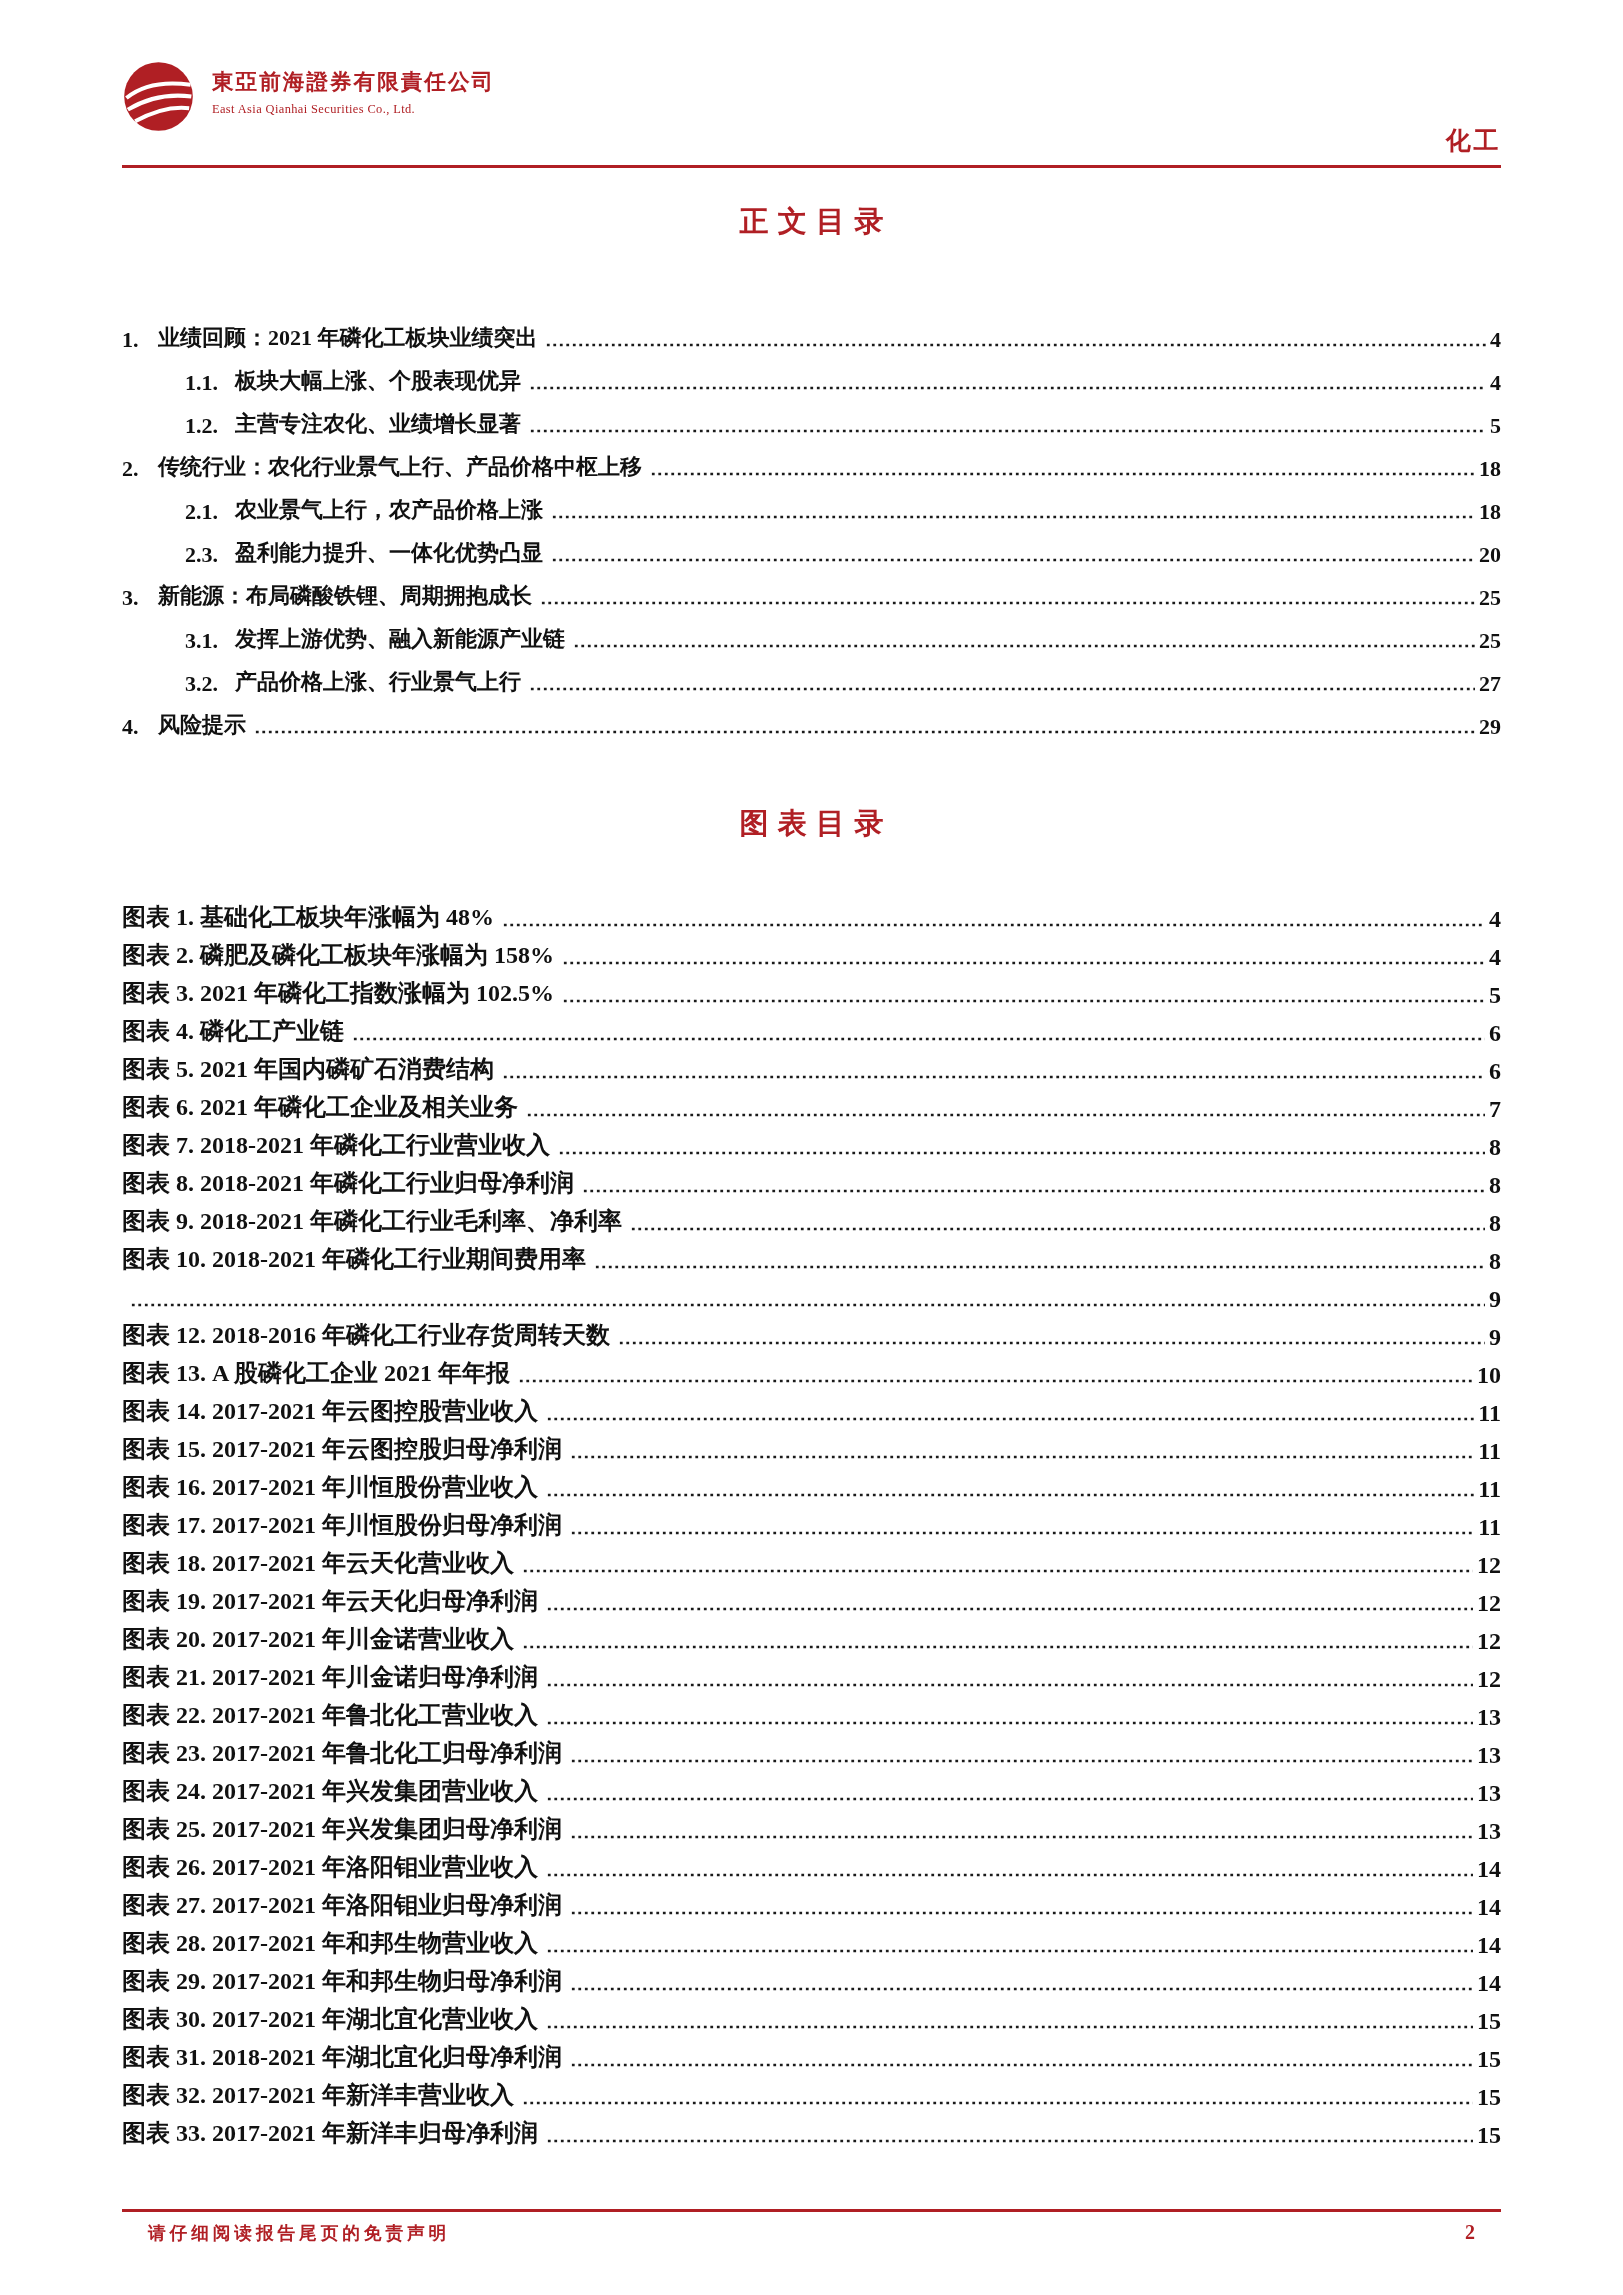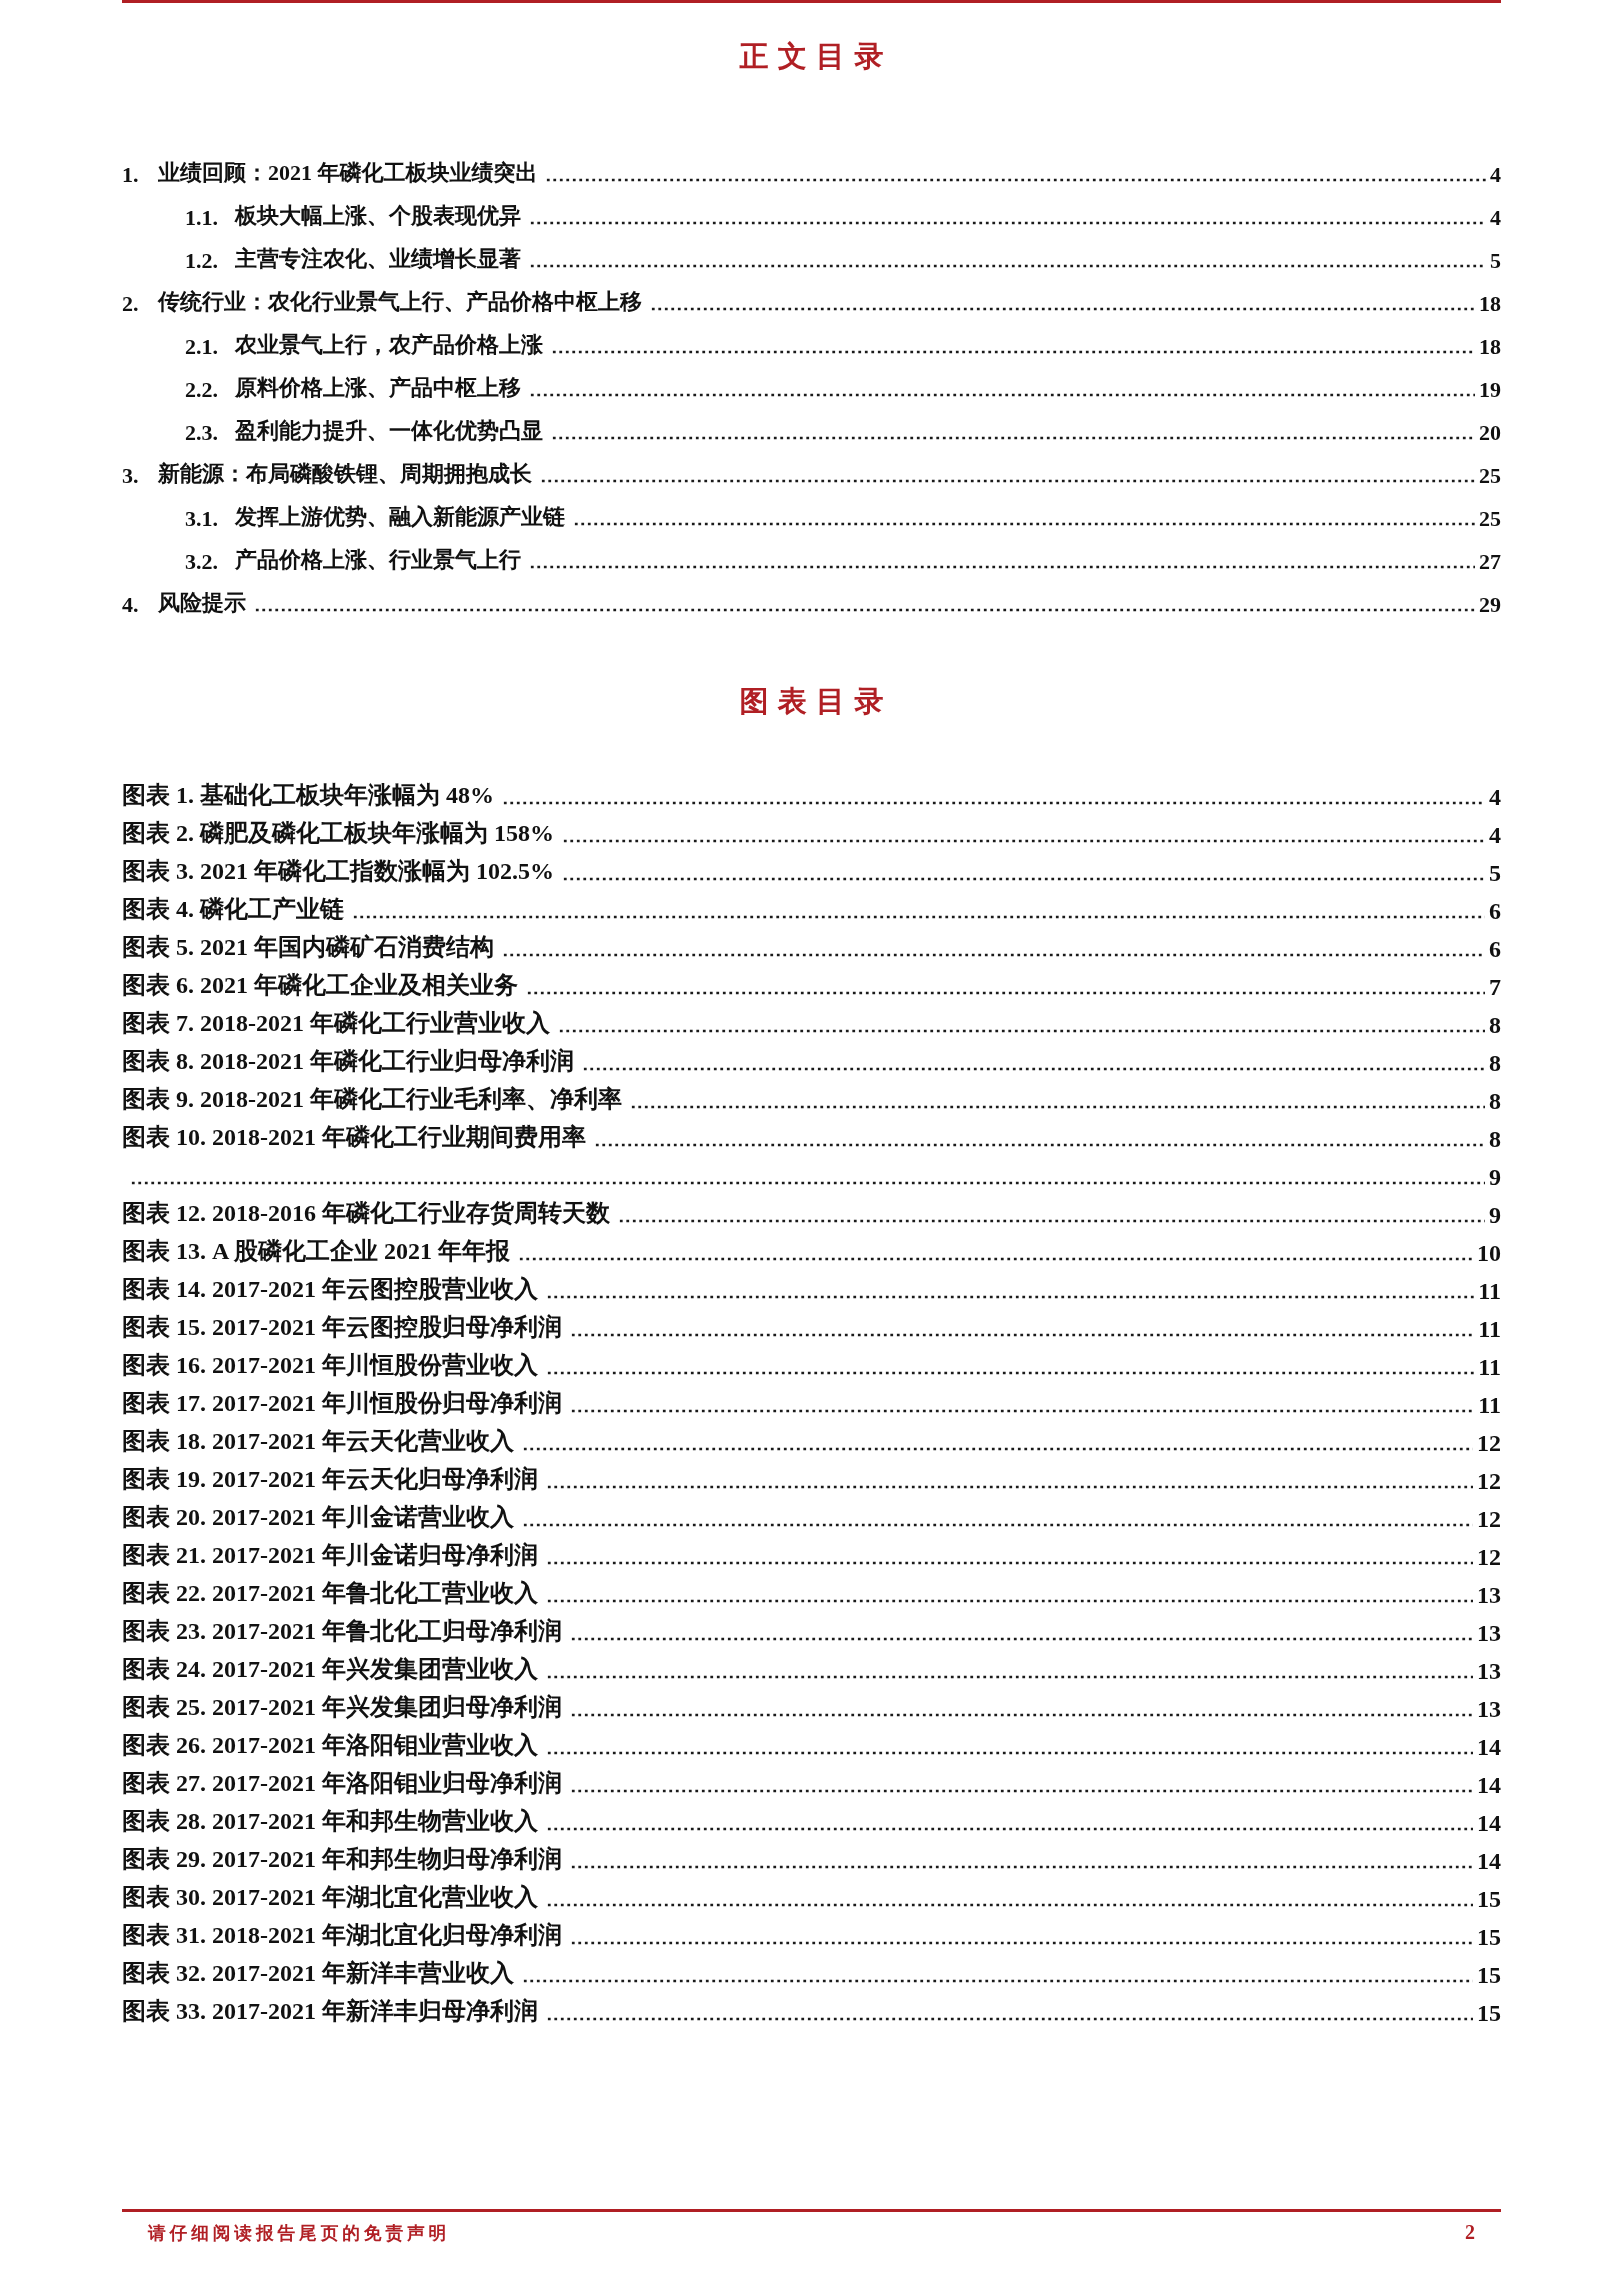--- a/index.html
+++ b/index.html
@@ -40,20 +40,37 @@
   .footer { position:absolute; left:122px; right:122px; top:2209px; }
   .footer-row { display:flex; justify-content:space-between; align-items:center; margin-top:9.2px; padding:0 26px 0 26px; }
   .footer-disclaimer { font-size:17.7px; font-weight:bold; color:#b01f24; letter-spacing:0.22em; }
   .footer-pageno { font-size:20px; font-weight:bold; color:#b01f24; }
 </style>
 </head>
 <body>
 
 <div class="page">
 
+  <header class="header">
+    <div class="brand">
+      <span class="logo">
+        <svg viewBox="0 0 100 100" aria-hidden="true">
+          <circle cx="50" cy="50" r="47" fill="#b01f24"></circle>
+          <path d="M6 52 Q38 26 94 34" stroke="#ffffff" stroke-width="5.5" fill="none"></path>
+          <path d="M8 68 Q48 44 95 50" stroke="#ffffff" stroke-width="5.5" fill="none"></path>
+          <path d="M18 84 Q58 62 92 66" stroke="#ffffff" stroke-width="5.5" fill="none"></path>
+        </svg>
+      </span>
+      <span class="brand-text">
+        <span class="brand-zh">東亞前海證券有限責任公司</span>
+        <span class="brand-en">East Asia Qianhai Securities Co., Ltd.</span>
+      </span>
+    </div>
+    <div class="industry">化工</div>
+  </header>
 
   <div class="rule"></div>
 
   <h1 class="sec-title">正文目录</h1>
 
   <div class="toc">
       <div class="toc-row">
         <span class="toc-num">1.</span>
         <span class="toc-label">业绩回顾：2021 年磷化工板块业绩突出</span>
         <span class="leader"></span>
@@ -75,26 +92,20 @@
         <span class="toc-num">2.</span>
         <span class="toc-label">传统行业：农化行业景气上行、产品价格中枢上移</span>
         <span class="leader"></span>
         <span class="toc-page">18</span>
       </div>
       <div class="toc-row lvl2">
         <span class="toc-num">2.1.</span>
         <span class="toc-label">农业景气上行，农产品价格上涨</span>
         <span class="leader"></span>
         <span class="toc-page">18</span>
-      </div>
-      <div class="toc-row lvl2">
-        <span class="toc-num">2.2.</span>
-        <span class="toc-label">原料价格上涨、产品中枢上移</span>
-        <span class="leader"></span>
-        <span class="toc-page">19</span>
       </div>
       <div class="toc-row lvl2">
         <span class="toc-num">2.3.</span>
         <span class="toc-label">盈利能力提升、一体化优势凸显</span>
         <span class="leader"></span>
         <span class="toc-page">20</span>
       </div>
       <div class="toc-row">
         <span class="toc-num">3.</span>
         <span class="toc-label">新能源：布局磷酸铁锂、周期拥抱成长</span>

